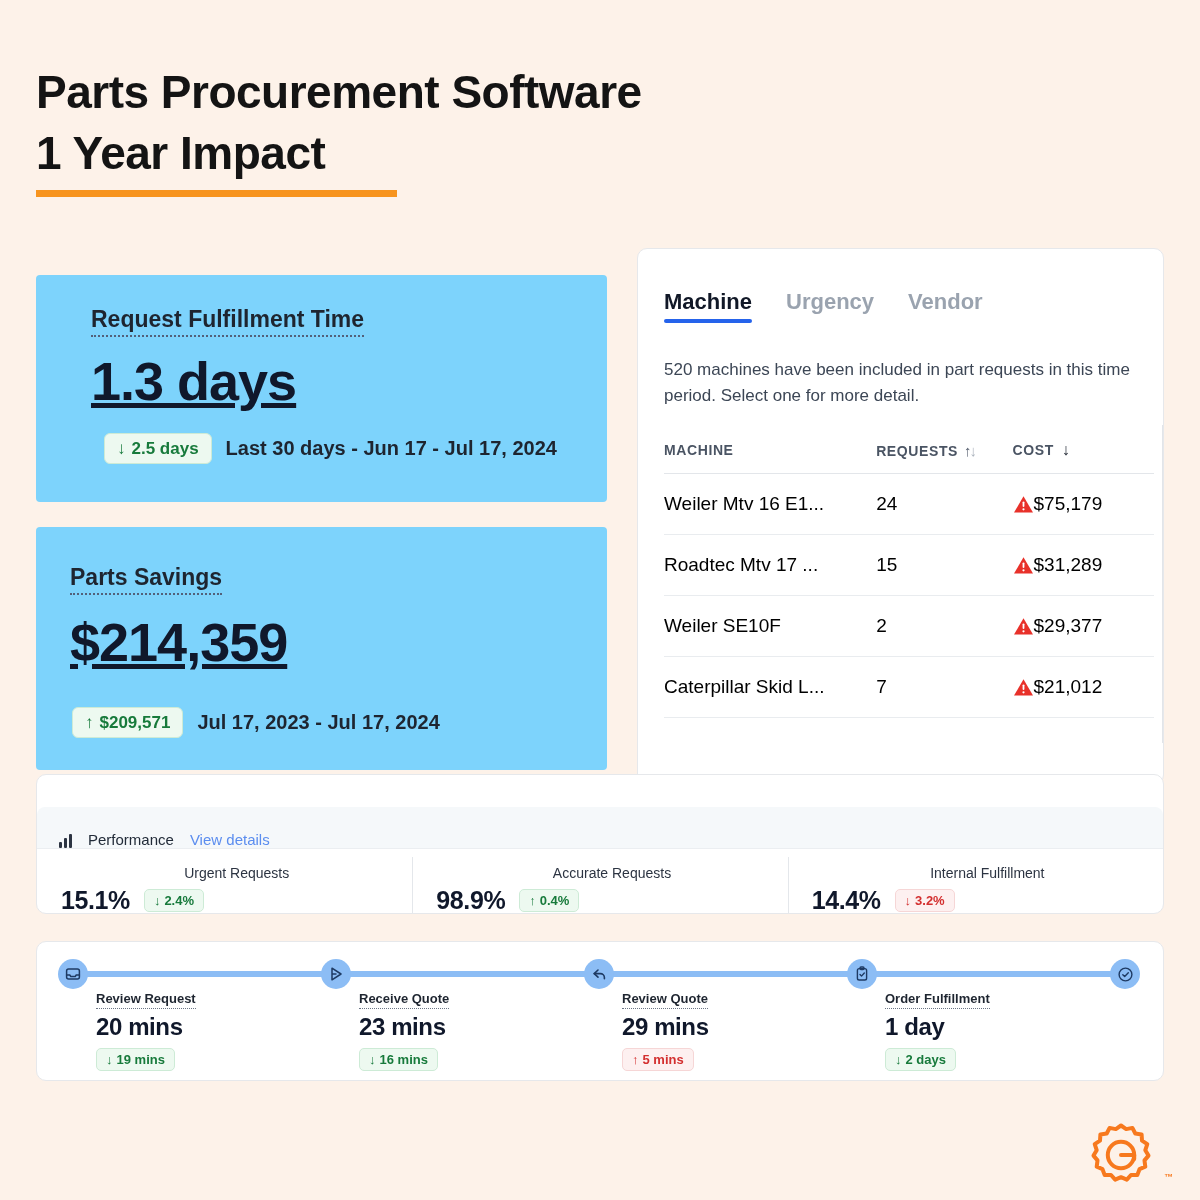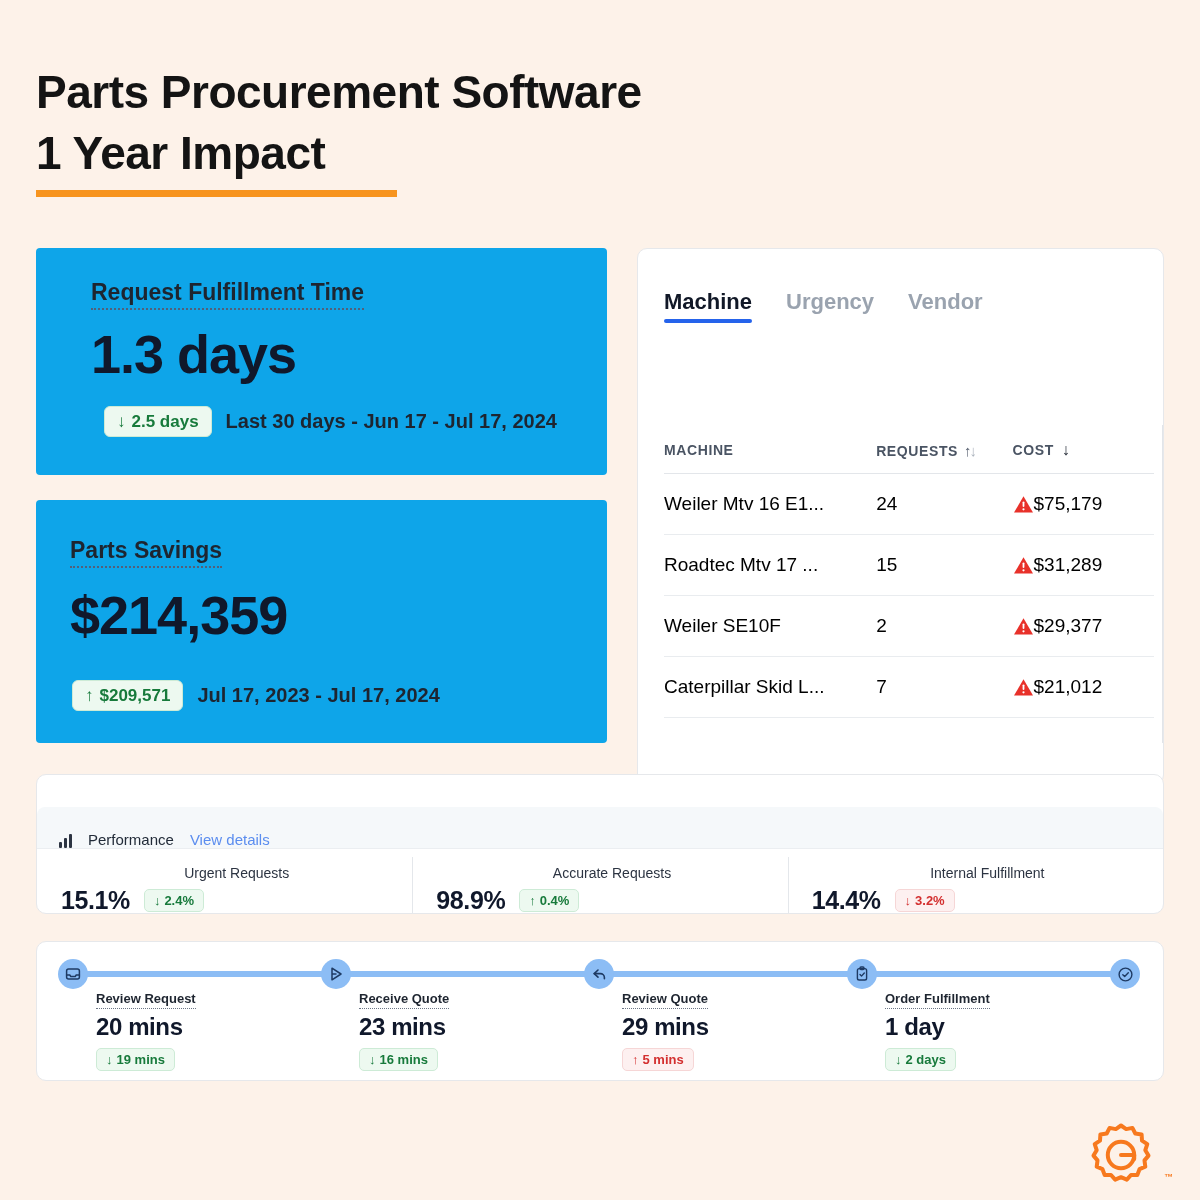--- a/index.html
+++ b/index.html
@@ -17,37 +17,37 @@
   .title-line {
     font-size: 46px; font-weight: 700; color: #141414;
     letter-spacing: -0.5px; line-height: 61px; white-space: nowrap;
   }
   .title-rule {
     margin-top: 6px; width: 361px; height: 7px; background: #F7941E;
   }
 
   
   .card-soft {
-    position: absolute; background: #0ea5e9; border-radius: 4px;
+    position: absolute; background: #7dd3fc; border-radius: 4px; margin-top: 27px;
   }
   .card-white {
     position: absolute; background: #FFFFFF;
     border: 1px solid #E6E8EB; border-radius: 10px;
   }
 
   
   .kpi { padding: 0; }
   .kpi-label {
     font-size: 23px; font-weight: 700; color: #1E2530;
     border-bottom: 2px dotted #52607a; padding-bottom: 2px;
     display: inline-block; line-height: 28px;
   }
   .kpi-value {
     font-size: 54px; font-weight: 700; color: #10182B;
-    letter-spacing: -1px; line-height: 62px;
+    letter-spacing: -1px; line-height: 62px; text-decoration: underline;
   }
   .kpi-foot { display: flex; align-items: center; gap: 14px; }
   .badge {
     display: inline-flex; align-items: center; gap: 6px;
     border-radius: 6px; padding: 6px 12px;
     font-size: 17px; font-weight: 700; line-height: 1;
   }
   .badge.up-good, .badge.down-good {
     background: #EDF9F0; border: 1px solid #CDEBD6; color: #177A3B;
   }
@@ -192,20 +192,21 @@
   </div>
 
   <div class="card-white" style="left:637px; top:248px; width:527px; height:537px; overflow:hidden;">
 
     <div class="tabs" style="position:absolute; left:26px; top:40px;">
       <div class="tab active">Machine</div>
       <div class="tab">Urgency</div>
       <div class="tab">Vendor</div>
     </div>
 
+    <div class="panel-desc" style="position:absolute; left:26px; top:108px;">520 machines have been included in part requests in this time period. Select one for more detail.</div>
 
     <div style="position:absolute; left:26px; top:192px; width:490px;">
       <table class="tbl">
         <thead>
           <tr>
             <th class="col-machine">
               <span>MACHINE</span>
             </th>
             <th class="col-req">
               <span>REQUESTS</span><span class="sort-dual">↑<span class="dn">↓</span></span>

